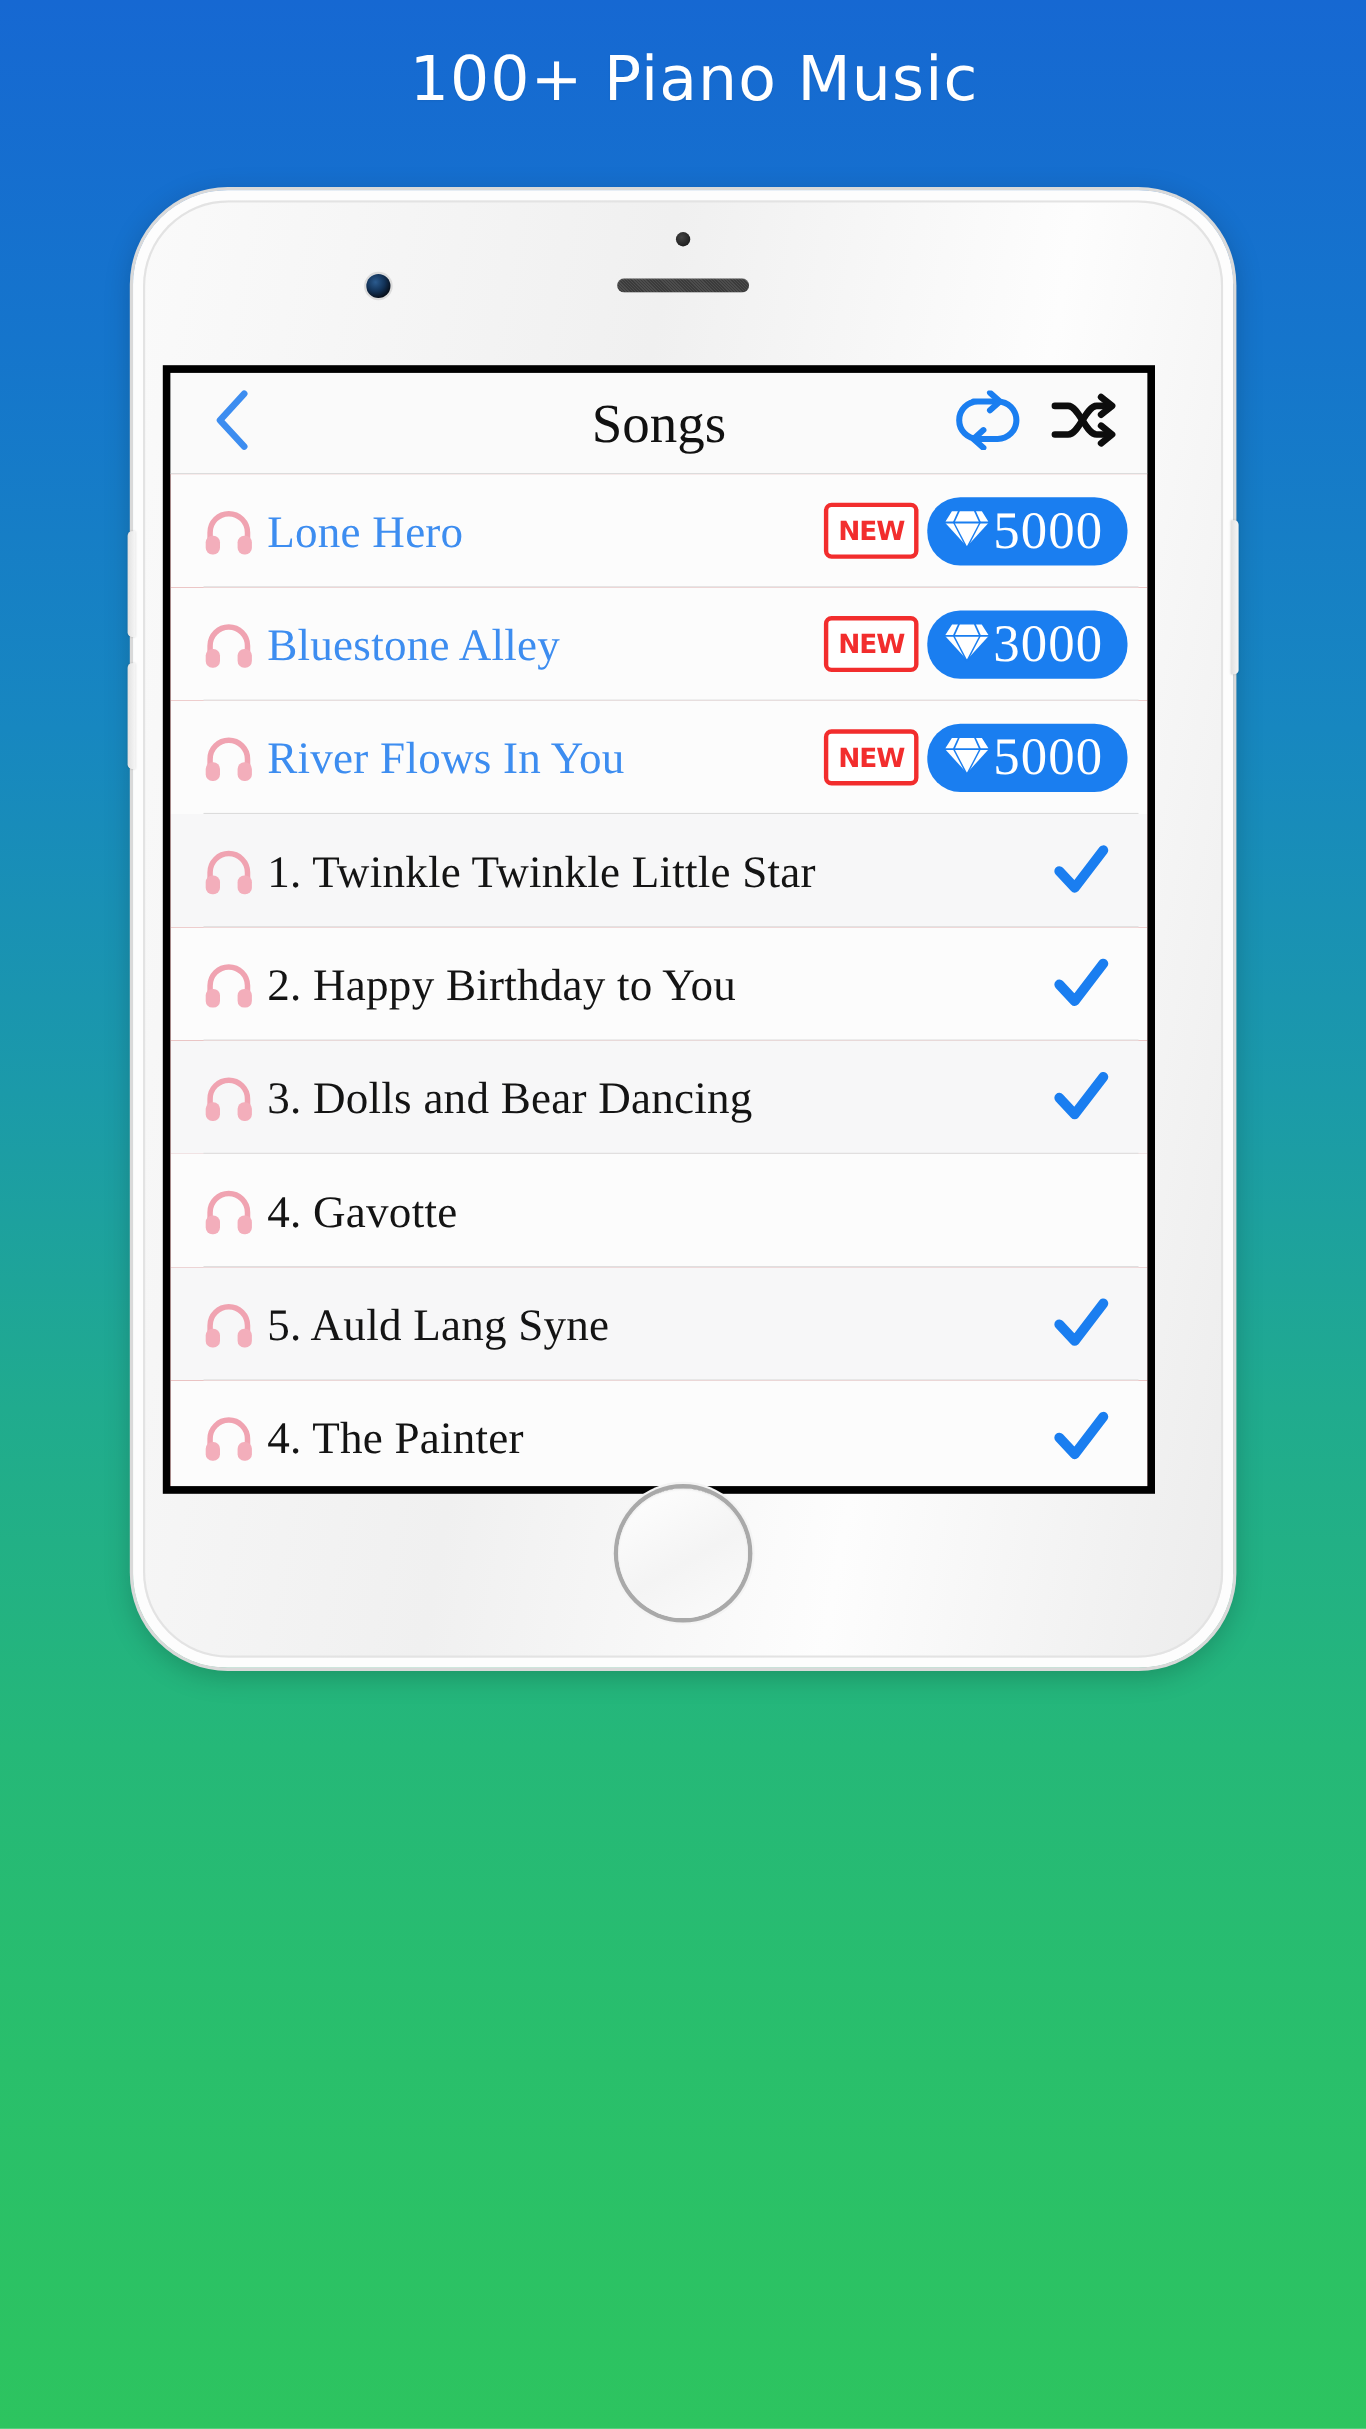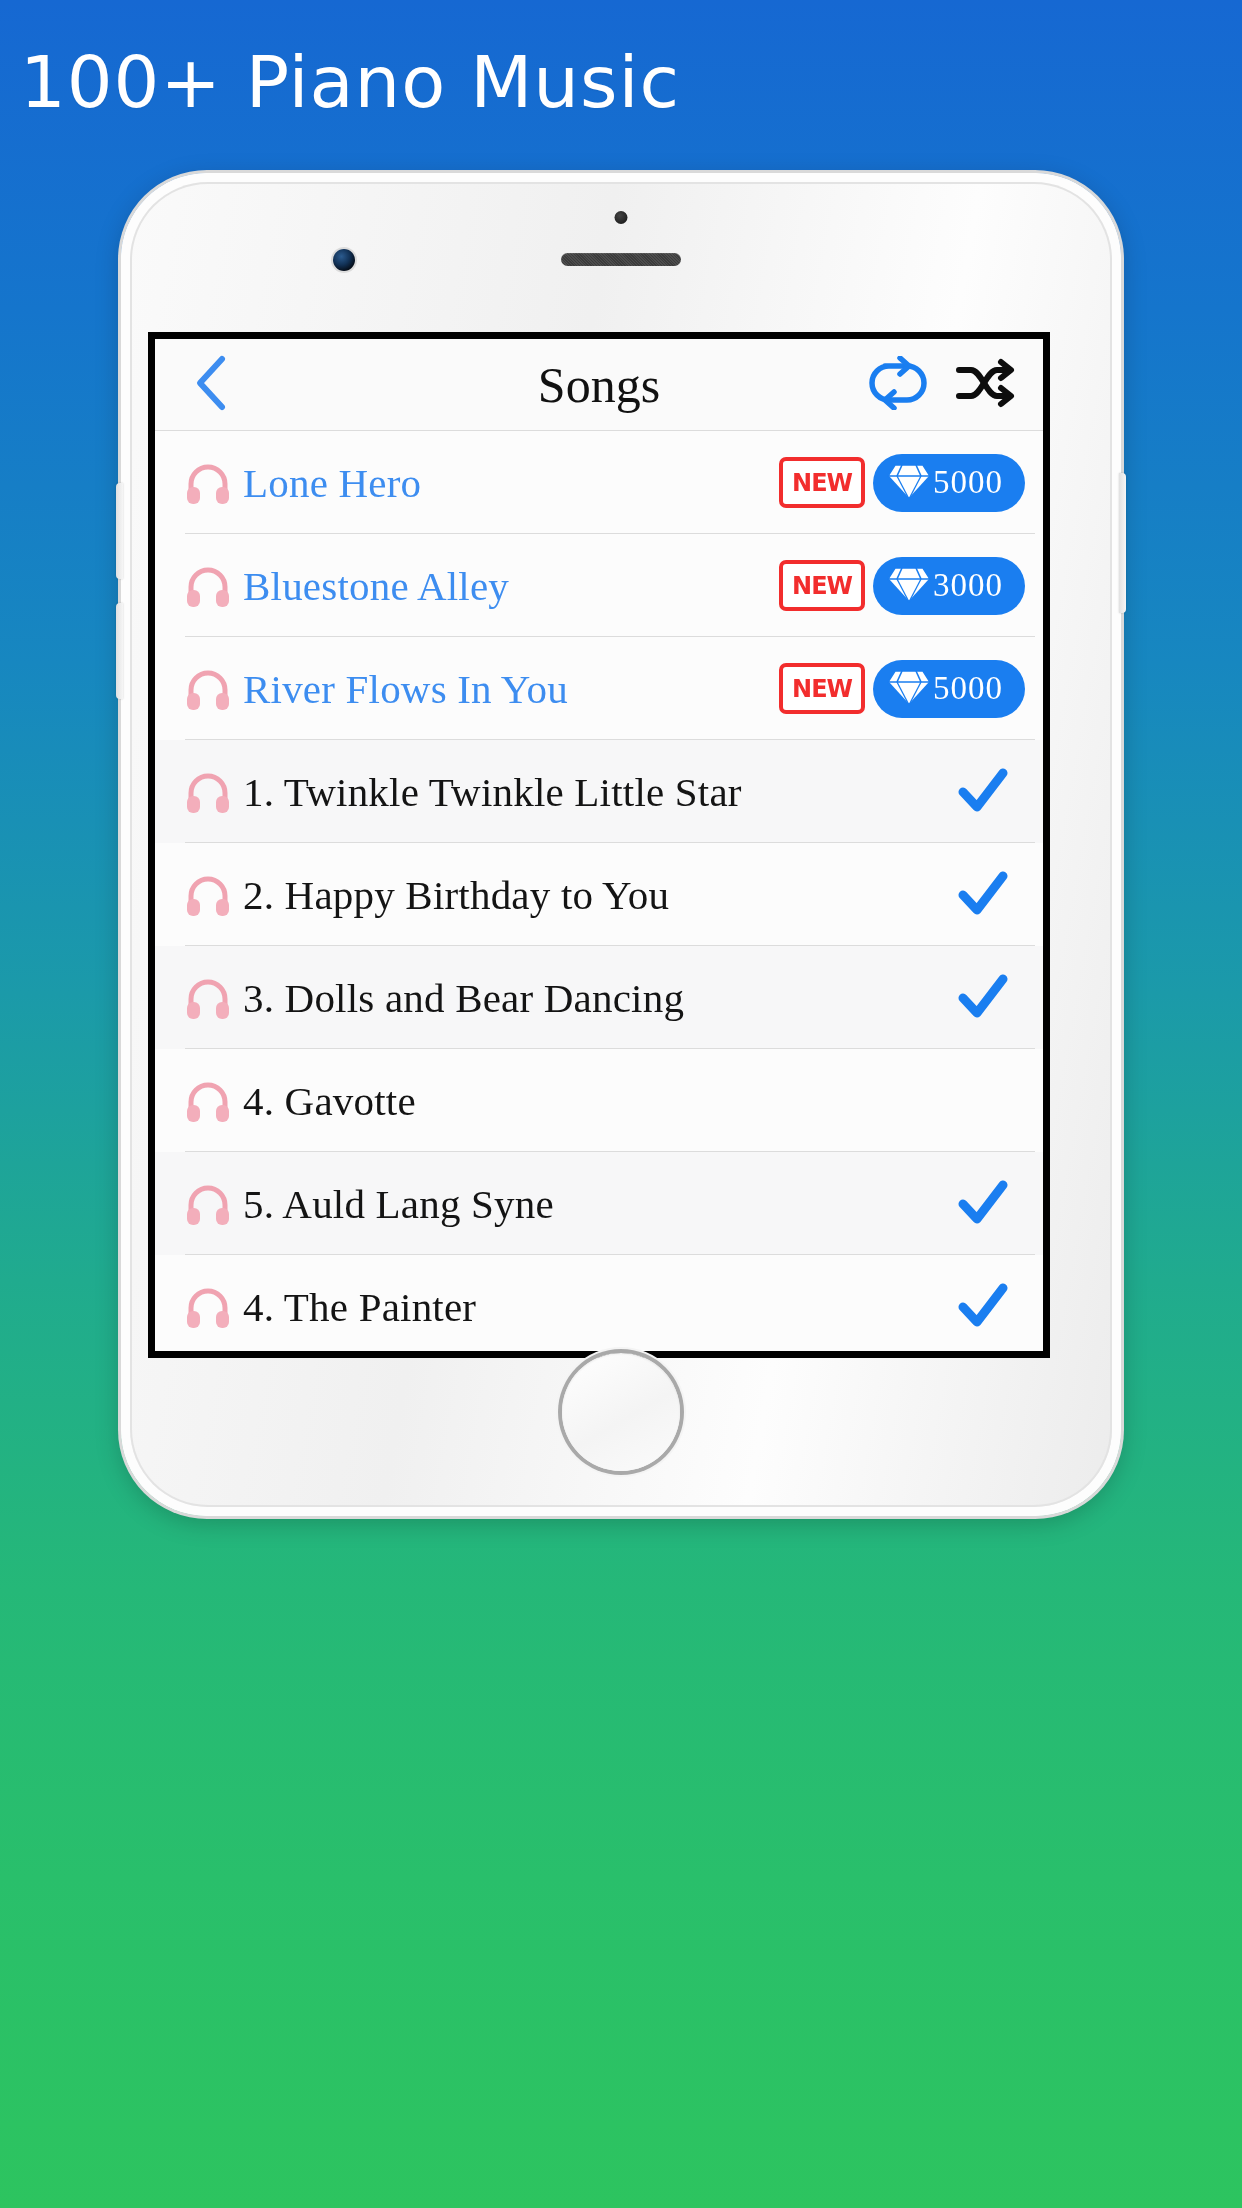--- a/index.html
+++ b/index.html
@@ -18,24 +18,24 @@
       #25b878 72%,
       #29bf6b 85%,
       #2dc45f 100%);
     position:relative;
   }
 
   
   .promo-title{
     position:absolute;
     top:42px; left:0; right:0;
-    text-align:left;
+    text-align:center;
     color:#ffffff;
     font-family:"DejaVu Sans", sans-serif;
-    font-size:72px;
+    font-size:56px;
     font-weight:400;
     letter-spacing:1px;
     line-height:1.12;
     text-shadow:0 1px 2px rgba(0,0,0,.06);
     padding-left:20px;
   }
 
   
   .phone{
     position:absolute;
@@ -177,21 +177,21 @@
   .price-pill{
     display:flex; align-items:center; gap:2px;
     background:#1a7ef0;
     border-radius:30px;
     padding:7px 22px 7px 14px;
     cursor:pointer;
   }
   .price-pill .amount{
     color:#ffffff;
     font-family:"Liberation Serif", serif;
-    font-size:33px;
+    font-size:48px;
     line-height:1;
     letter-spacing:1px;
   }
   .check-mark{ margin-right:16px; display:flex; align-items:center; }
 </style>
 </head>
 <body>
 
 <div class="promo-title">100+ Piano Music</div>
 

